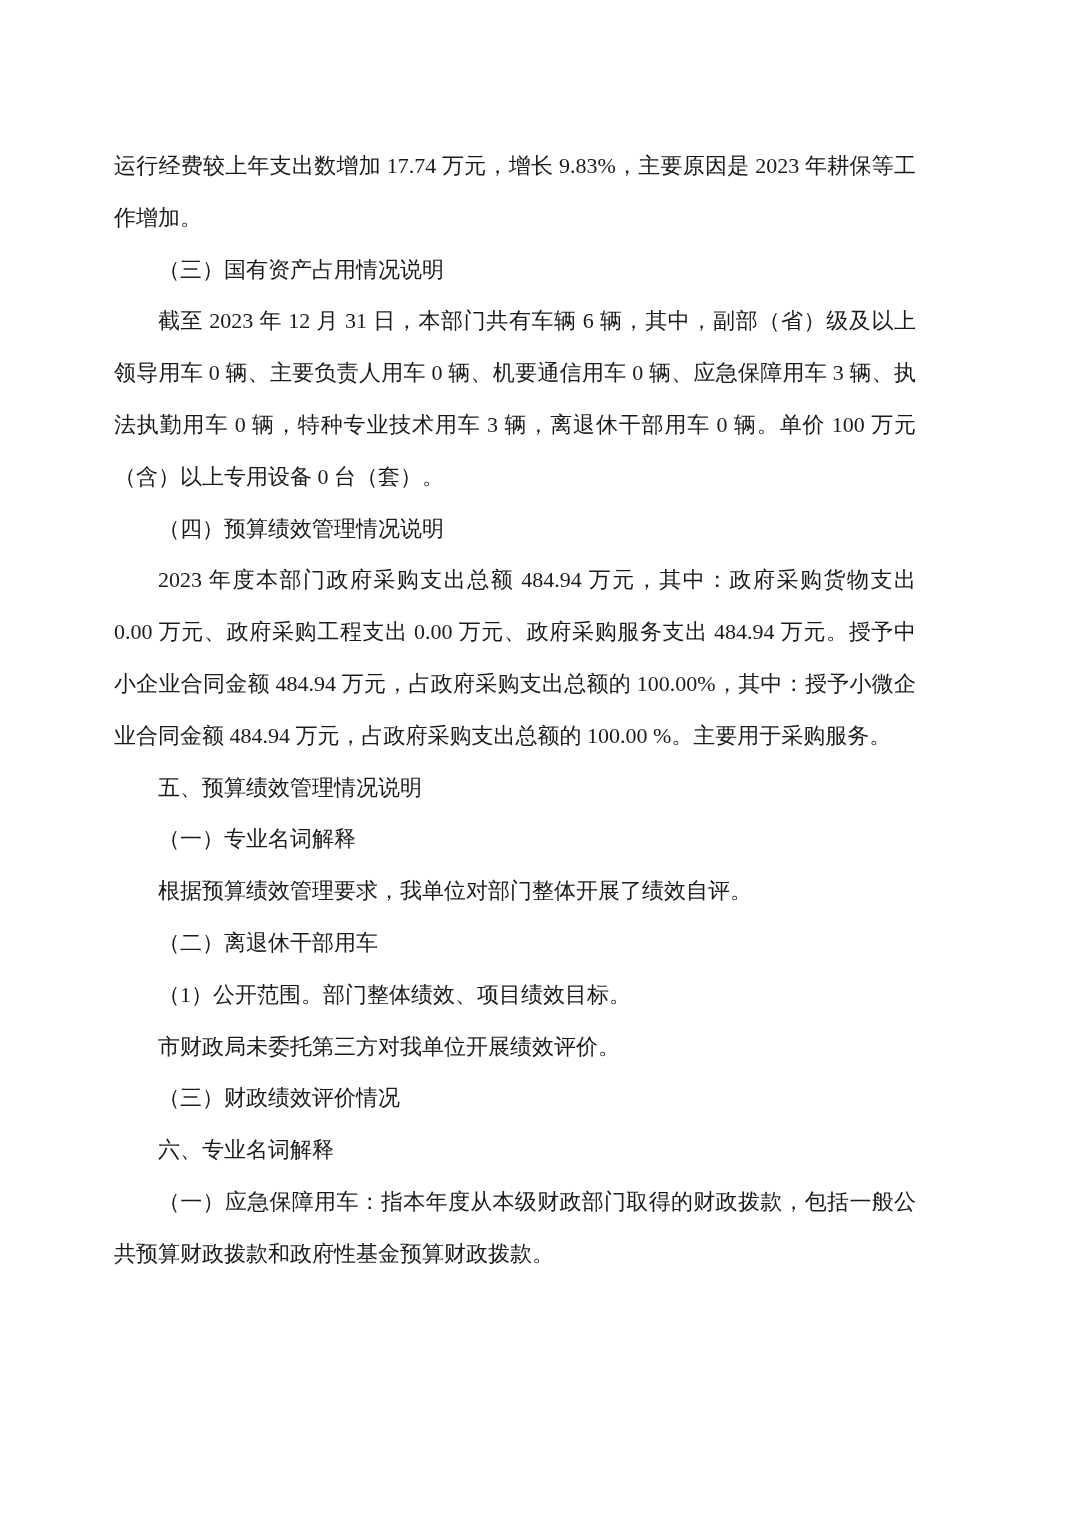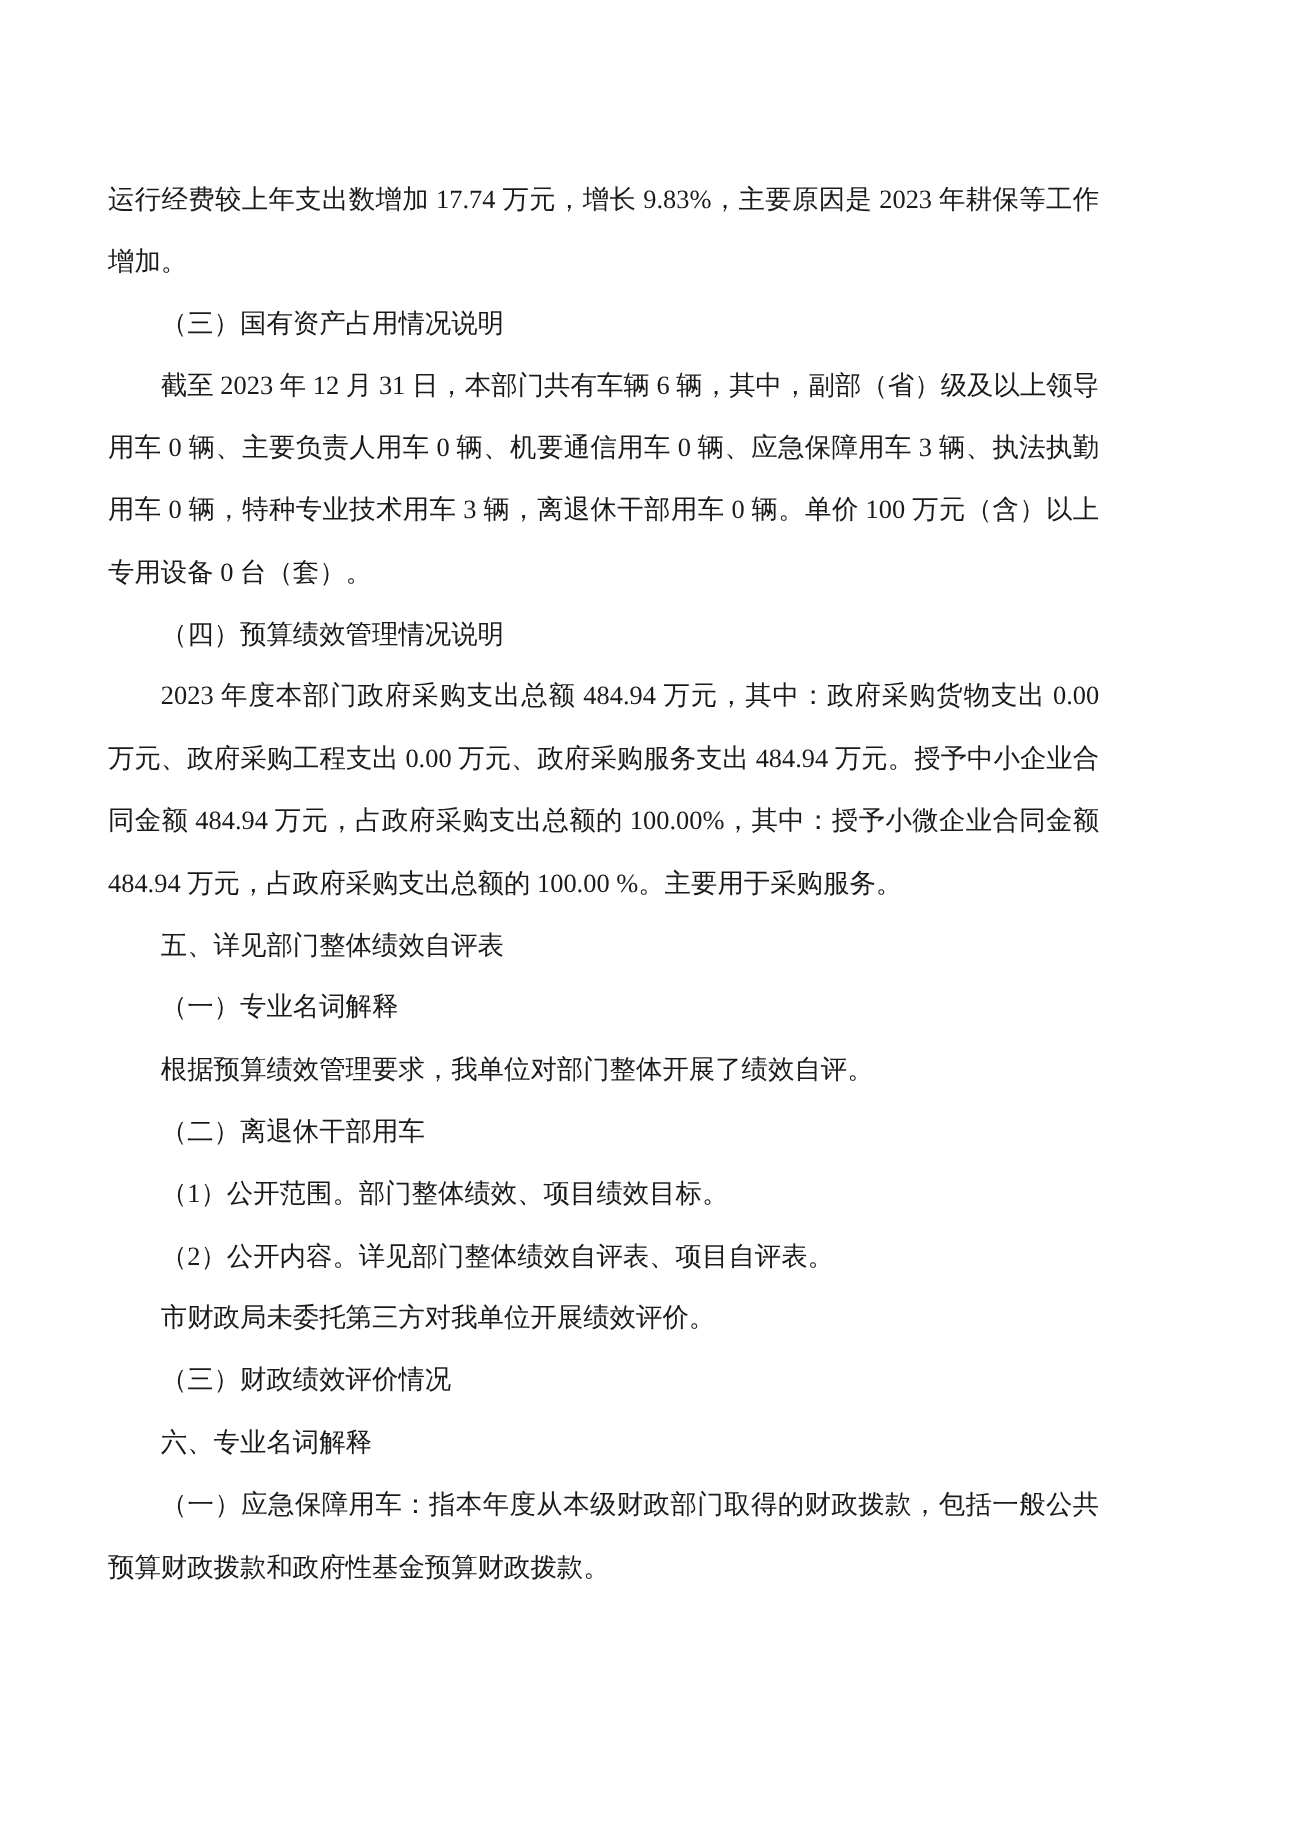--- a/index.html
+++ b/index.html
@@ -6,21 +6,21 @@
     margin: 0;
     padding: 0;
     background: #ffffff;
   }
   .page {
     position: relative;
     box-sizing: border-box;
     width: 1074px;
     height: 1520px;
     background: #ffffff;
-    padding: 140px 158px 0 90px;
+    padding: 140px 158px 0 114px;
     overflow: hidden;
   }
   .doc-body {
     width: 100%;
   }
   .para {
     margin: 0;
     padding: 0;
     font-family: "Liberation Serif", "DejaVu Serif", serif;
     font-size: 22px;
@@ -37,24 +37,23 @@
 </head>
 <body>
 
 <div class="page">
   <div class="doc-body">
     <p class="para">运行经费较上年支出数增加 17.74 万元，增长 9.83%，主要原因是 2023 年耕保等工作增加。</p>
     <p class="para indent">（三）国有资产占用情况说明</p>
     <p class="para indent">截至 2023 年 12 月 31 日，本部门共有车辆 6 辆，其中，副部（省）级及以上领导用车 0 辆、主要负责人用车 0 辆、机要通信用车 0 辆、应急保障用车 3 辆、执法执勤用车 0 辆，特种专业技术用车 3 辆，离退休干部用车 0 辆。单价 100 万元（含）以上专用设备 0 台（套）。</p>
     <p class="para indent">（四）预算绩效管理情况说明</p>
     <p class="para indent">2023 年度本部门政府采购支出总额 484.94 万元，其中：政府采购货物支出 0.00 万元、政府采购工程支出 0.00 万元、政府采购服务支出 484.94 万元。授予中小企业合同金额 484.94 万元，占政府采购支出总额的 100.00%，其中：授予小微企业合同金额 484.94 万元，占政府采购支出总额的 100.00 %。主要用于采购服务。</p>
-    <p class="para indent">五、详见部门整体绩效自评表</p>
+    <p class="para indent">五、预算绩效管理情况说明</p>
     <p class="para indent">（一）专业名词解释</p>
     <p class="para indent">根据预算绩效管理要求，我单位对部门整体开展了绩效自评。</p>
     <p class="para indent">（二）离退休干部用车</p>
     <p class="para indent">（1）公开范围。部门整体绩效、项目绩效目标。</p>
-    <p class="para indent">（2）公开内容。详见部门整体绩效自评表、项目自评表。</p>
     <p class="para indent">市财政局未委托第三方对我单位开展绩效评价。</p>
     <p class="para indent">（三）财政绩效评价情况</p>
     <p class="para indent">六、专业名词解释</p>
     <p class="para indent">（一）应急保障用车：指本年度从本级财政部门取得的财政拨款，包括一般公共预算财政拨款和政府性基金预算财政拨款。</p>
   </div>
 </div>
 
 </body></html>

